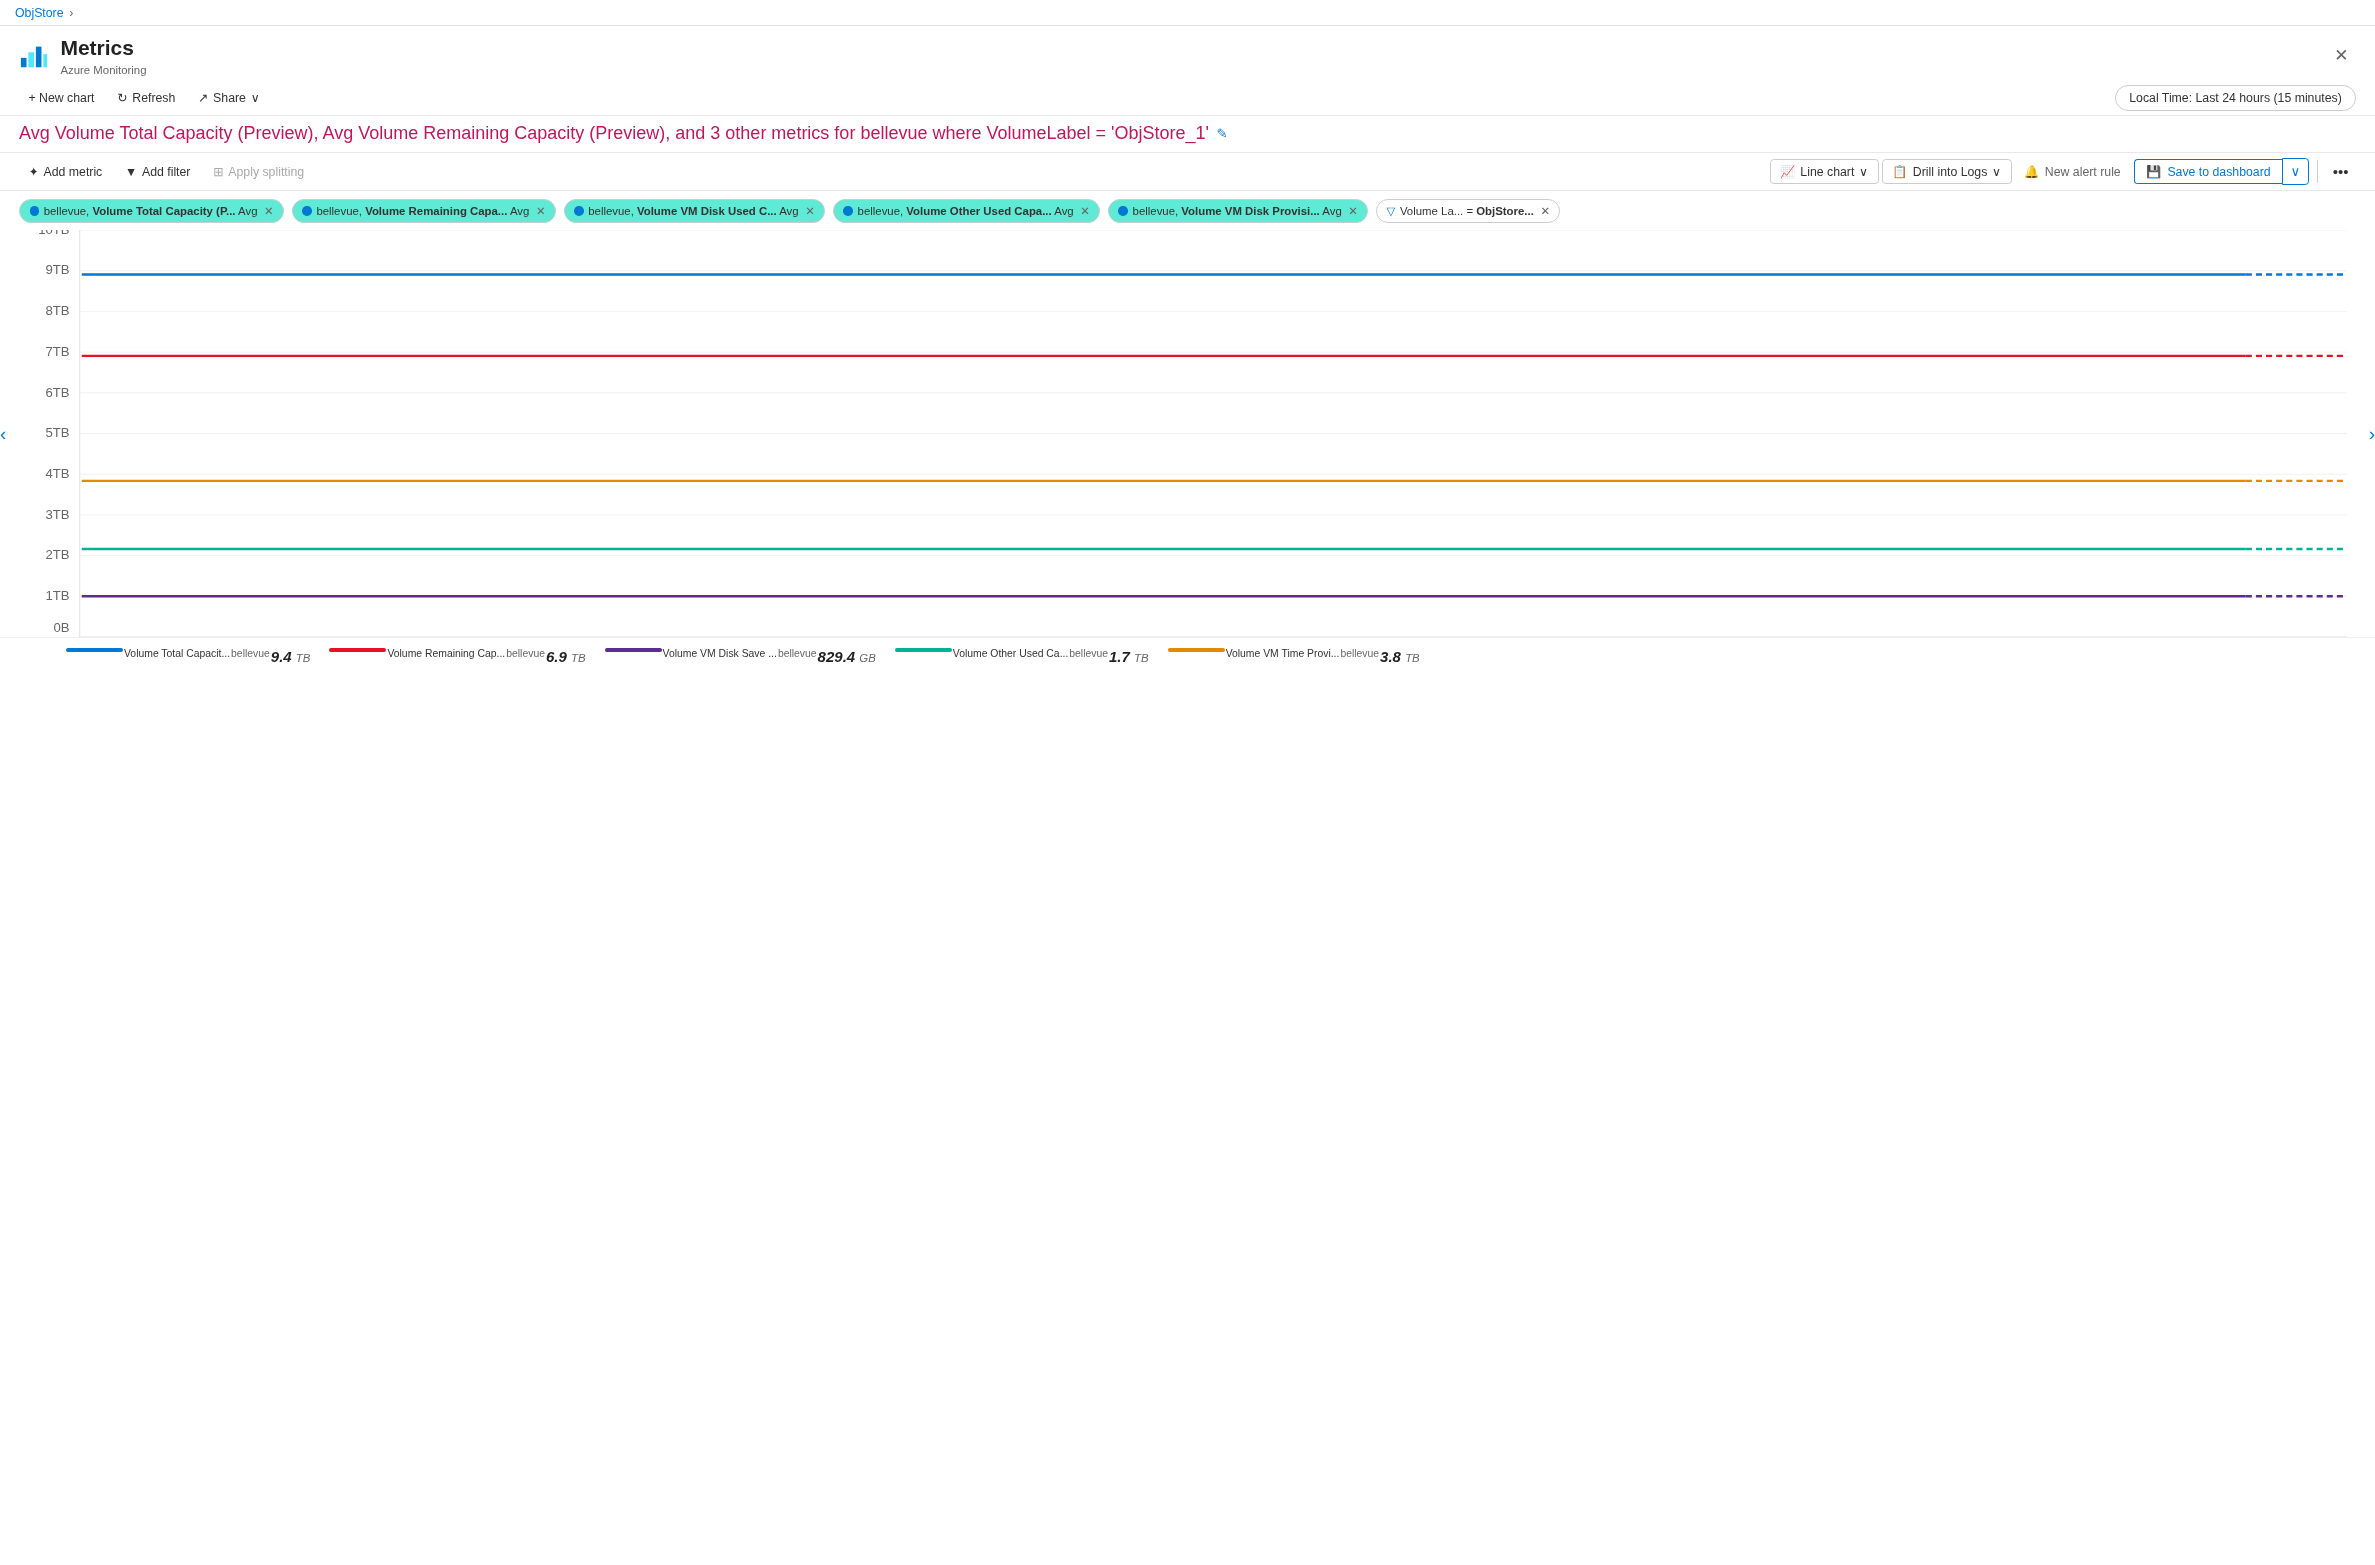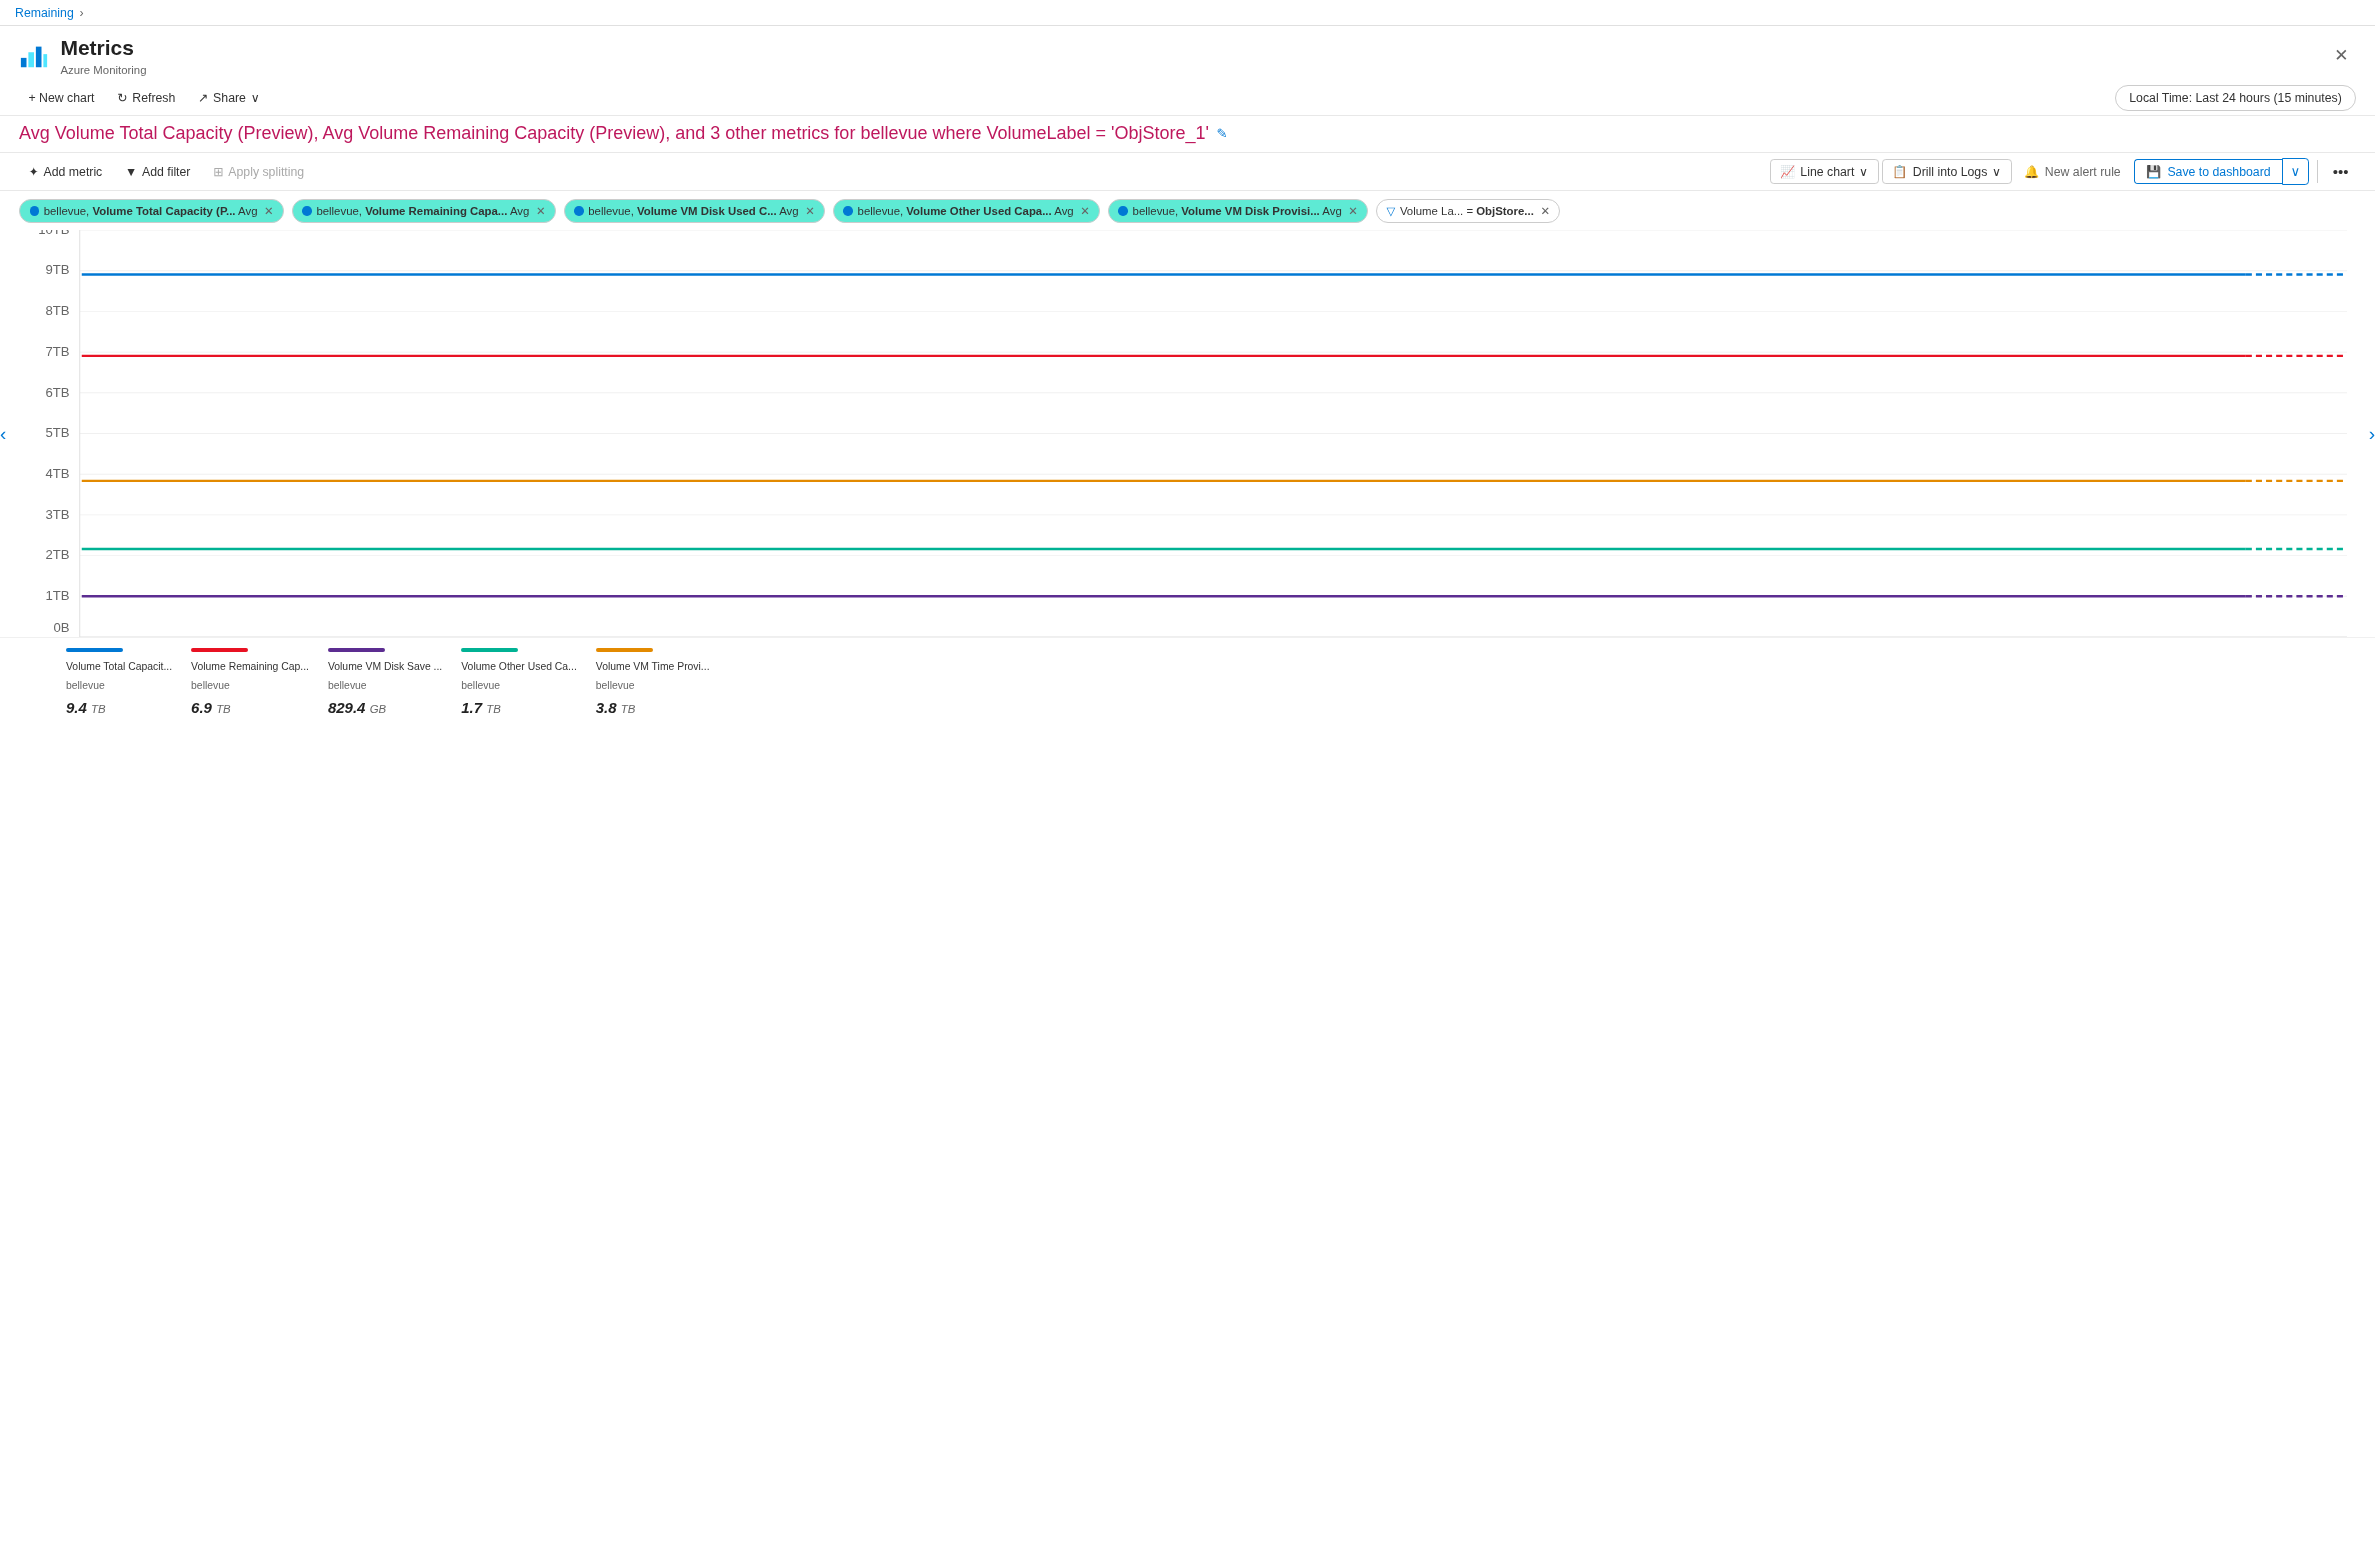--- a/index.html
+++ b/index.html
@@ -42,34 +42,34 @@
     .metric-tag { display: flex; align-items: center; gap: 4.7px; border: 0.9px solid #ccc; border-radius: 19px; padding: 3.8px 9.5px; font-size: 11.4px; cursor: pointer; background: #5eead4; }
     .tag-dot { width: 9.5px; height: 9.5px; border-radius: 50%; flex-shrink: 0; }
     .tag-close { color: #666; cursor: pointer; font-size: 11.4px; margin-left: 1.9px; }
     .filter-tag { display: flex; align-items: center; gap: 4.7px; border: 0.9px solid #ccc; border-radius: 19px; padding: 3.8px 9.5px; font-size: 11.4px; cursor: pointer; background: #fff; }
 
     .nav-arrow { position: absolute; top: 50%; transform: translateY(-50%); background: none; border: none; cursor: pointer; font-size: 19px; color: #0078d4; z-index: 10; }
     .nav-arrow-left { left: 0; }
     .nav-arrow-right { right: 0; }
 
     .legend { display: flex; gap: 19px; padding: 9.5px 19px 9.5px 66px; flex-wrap: wrap; border-top: 0.9px solid #f0f0f0; }
-    .legend-item { display: flex; flex-direction: column; gap: 8px; }
+    .legend-item { display: flex; gap: 1px; }
     .legend-color-bar { height: 3.8px; width: 57px; border-radius: 1.9px; margin-bottom: 1.9px; }
     .legend-name { font-size: 10.4px; color: #333; font-weight: 500; }
     .legend-sub { font-size: 10.4px; color: #666; }
     .legend-value { font-size: 15px; font-weight: 600; color: #222; font-style: italic; }
     .legend-unit { font-size: 11.4px; font-weight: normal; color: #666; }
 
     .separator { width: 0.9px; height: 23px; background: #ccc; margin: 0 3.8px; }
   </style>
 </head>
 <body>
 
 <div class="top-nav">
-  <span class="breadcrumb-link">Remaining</span>
+  <span class="breadcrumb-link">ObjStore</span>
   <span class="breadcrumb-sep">›</span>
 </div>
 
 <div class="header">
   <div class="header-left">
 
     <svg class="app-icon" width="30" height="30" viewBox="0 0 32 32">
       <rect x="2" y="18" width="6" height="10" fill="#0078d4"></rect>
       <rect x="10" y="12" width="6" height="16" fill="#50e6ff"></rect>
       <rect x="18" y="6" width="6" height="22" fill="#0078d4"></rect>

